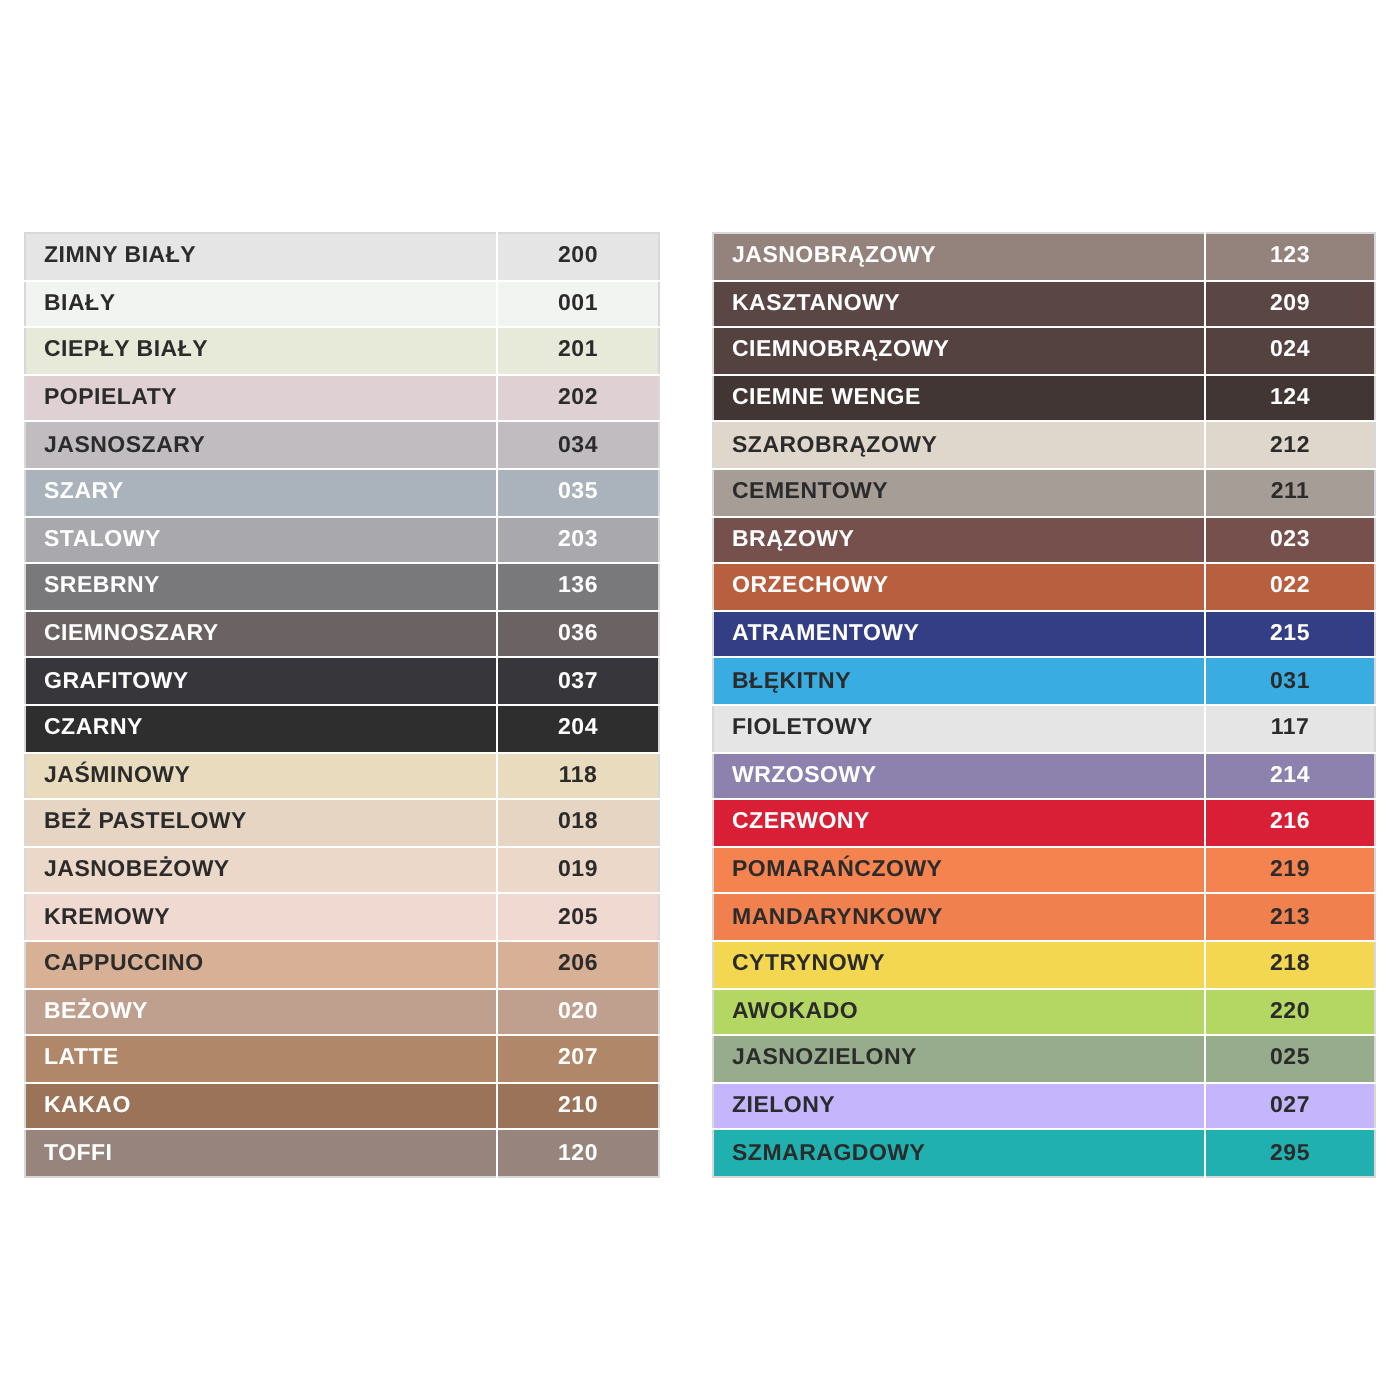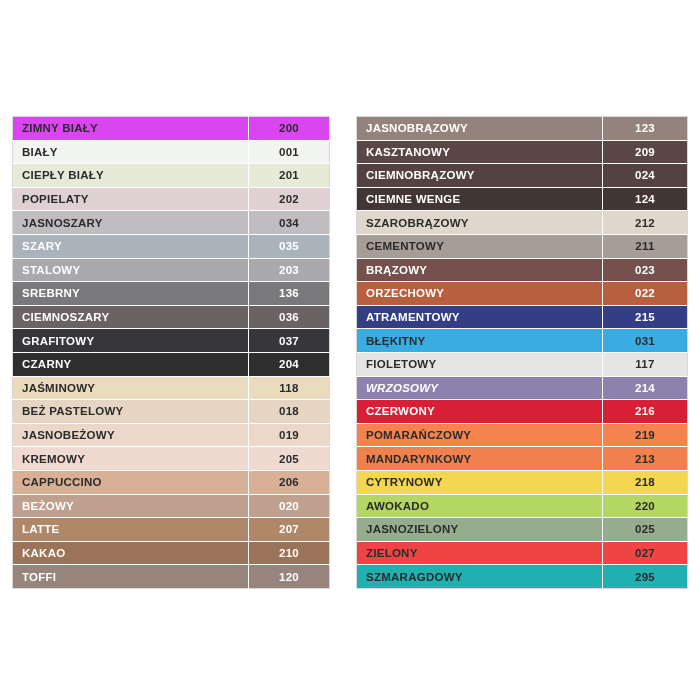--- a/index.html
+++ b/index.html
@@ -73,21 +73,21 @@
   .right td.code-cell { width: 84px; }
 </style>
 </head>
 <body style="background: rgb(255, 255, 255);">
 
 <div id="page">
   <div class="palette-wrap">
 
     <table class="palette-table left">
       <tbody>
-          <tr style="background: #d946ef;">
+          <tr style="background: #e5e5e5;">
             <td class="name-cell" style="color: rgb(43, 43, 43);">ZIMNY BIAŁY</td>
             <td class="code-cell" style="color: rgb(43, 43, 43);">200</td>
           </tr>
           <tr style="background: rgb(242, 244, 241);">
             <td class="name-cell" style="color: rgb(43, 43, 43);">BIAŁY</td>
             <td class="code-cell" style="color: rgb(43, 43, 43);">001</td>
           </tr>
           <tr style="background: rgb(232, 234, 217);">
             <td class="name-cell" style="color: rgb(43, 43, 43);">CIEPŁY BIAŁY</td>
             <td class="code-cell" style="color: rgb(43, 43, 43);">201</td>
@@ -203,21 +203,21 @@
           </tr>
           <tr style="background: rgb(57, 173, 225);">
             <td class="name-cell" style="color: rgb(43, 43, 43); margin-left: 36px;">BŁĘKITNY</td>
             <td class="code-cell" style="color: rgb(43, 43, 43);">031</td>
           </tr>
           <tr style="background: #e5e5e5;">
             <td class="name-cell" style="color: rgb(43, 43, 43);">FIOLETOWY</td>
             <td class="code-cell" style="color: rgb(43, 43, 43);">117</td>
           </tr>
           <tr style="background: rgb(141, 130, 174);">
-            <td class="name-cell" style="color: rgb(255, 255, 255); font-style: italic;">WRZOSOWY</td>
+            <td class="name-cell" style="color: rgb(255, 255, 255);">WRZOSOWY</td>
             <td class="code-cell" style="color: rgb(255, 255, 255);">214</td>
           </tr>
           <tr style="background: rgb(217, 31, 53);">
             <td class="name-cell" style="color: rgb(255, 255, 255);">CZERWONY</td>
             <td class="code-cell" style="color: rgb(255, 255, 255);">216</td>
           </tr>
           <tr style="background: rgb(245, 131, 79);">
             <td class="name-cell" style="color: rgb(43, 43, 43);">POMARAŃCZOWY</td>
             <td class="code-cell" style="color: rgb(43, 43, 43);">219</td>
           </tr>
@@ -230,21 +230,21 @@
             <td class="code-cell" style="color: rgb(43, 43, 43);">218</td>
           </tr>
           <tr style="background: rgb(180, 214, 98);">
             <td class="name-cell" style="color: rgb(43, 43, 43);">AWOKADO</td>
             <td class="code-cell" style="color: rgb(43, 43, 43);">220</td>
           </tr>
           <tr style="background: rgb(151, 171, 141);">
             <td class="name-cell" style="color: rgb(43, 43, 43);">JASNOZIELONY</td>
             <td class="code-cell" style="color: rgb(43, 43, 43);">025</td>
           </tr>
-          <tr style="background: #ef4444; padding-left: 12px;">
+          <tr style="background: #c4b5fd; padding-left: 12px;">
             <td class="name-cell" style="color: rgb(43, 43, 43);">ZIELONY</td>
             <td class="code-cell" style="color: rgb(43, 43, 43);">027</td>
           </tr>
           <tr style="background: rgb(33, 176, 176);">
             <td class="name-cell" style="color: rgb(43, 43, 43);">SZMARAGDOWY</td>
             <td class="code-cell" style="color: rgb(43, 43, 43);">295</td>
           </tr>
         </tbody>
     </table>
 

